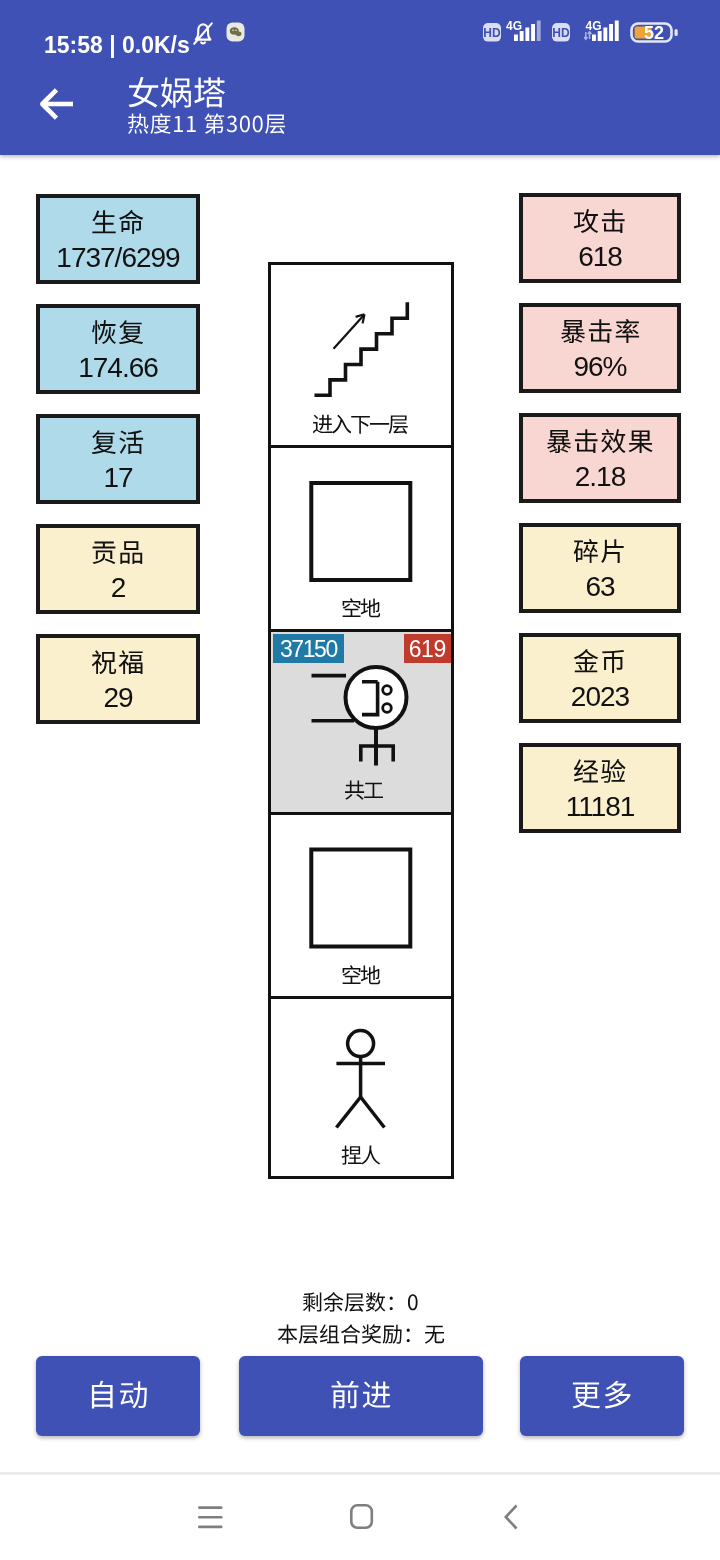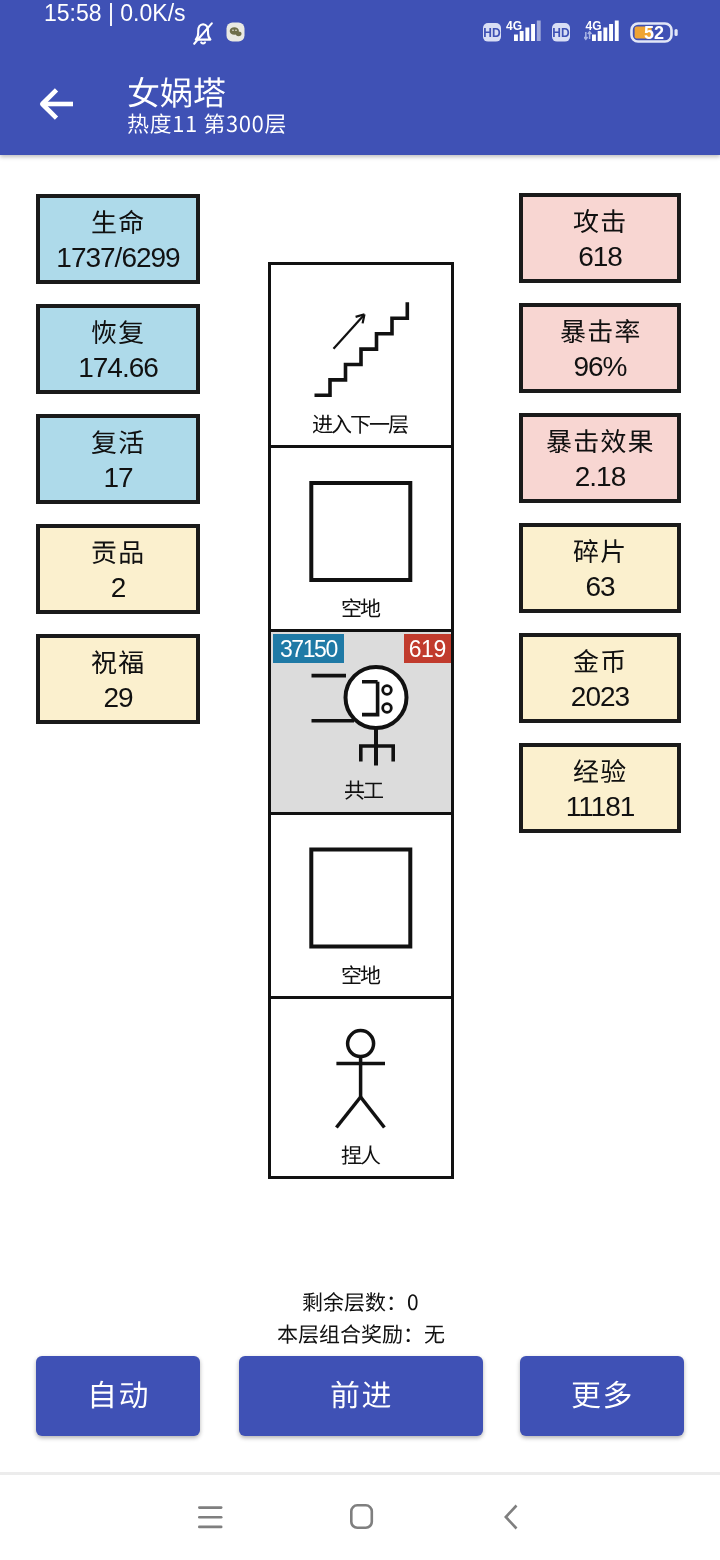--- a/index.html
+++ b/index.html
@@ -1,17 +1,17 @@
 <!DOCTYPE html>
 <html><head><meta charset="utf-8"><style>
 html,body{margin:0;padding:0;width:720px;height:1560px;background:#fff;font-family:"Liberation Sans",sans-serif;overflow:hidden}
 .abs{position:absolute}
 </style></head><body>
 <div class="abs" style="left:0;top:0;width:720px;height:155px;background:#3F51B5;box-shadow:0 2px 4px rgba(0,0,0,0.25)"></div>
-<div class="abs" style="left:44.0px;top:2px;font-size:23px;line-height:23px;color:#fff;font-weight:400;white-space:nowrap;">15:58&nbsp;|&nbsp;0.0K/s</div>
+<div class="abs" style="left:44.0px;top:34px;font-size:23px;line-height:23px;color:#fff;font-weight:700;white-space:nowrap;">15:58&nbsp;|&nbsp;0.0K/s</div>
 <svg class="abs" style="left:192px;top:21.3px" width="24" height="25" viewBox="0 0 24 25">
 <g stroke="#fff" stroke-width="2.1" fill="none">
 <path d="M3.8,18.6 C5.7,16.8 6.2,14.6 6.2,11.9 L6.2,9.9 C6.2,5.6 8.1,3.5 11.1,3.2 C14.1,3.5 16,5.6 16,9.9 L16,11.9 C16,14.6 16.5,16.8 18.4,18.6 Z" stroke-linejoin="round"></path>
 <path d="M9.2,21.4 Q11.1,23.2 13,21.4" stroke-linecap="round"></path>
 <path d="M2.2,22.8 L19.8,2.4" stroke-linecap="round"></path>
 </g>
   </svg>
 <svg class="abs" style="left:226px;top:21.5px" width="19" height="20" viewBox="0 0 19 20">
 <rect x="0.5" y="0.5" width="18" height="19" rx="6" fill="#E9E9E2"></rect>
 <ellipse cx="8.3" cy="9" rx="4.6" ry="3.8" fill="#6E6E49"></ellipse>

